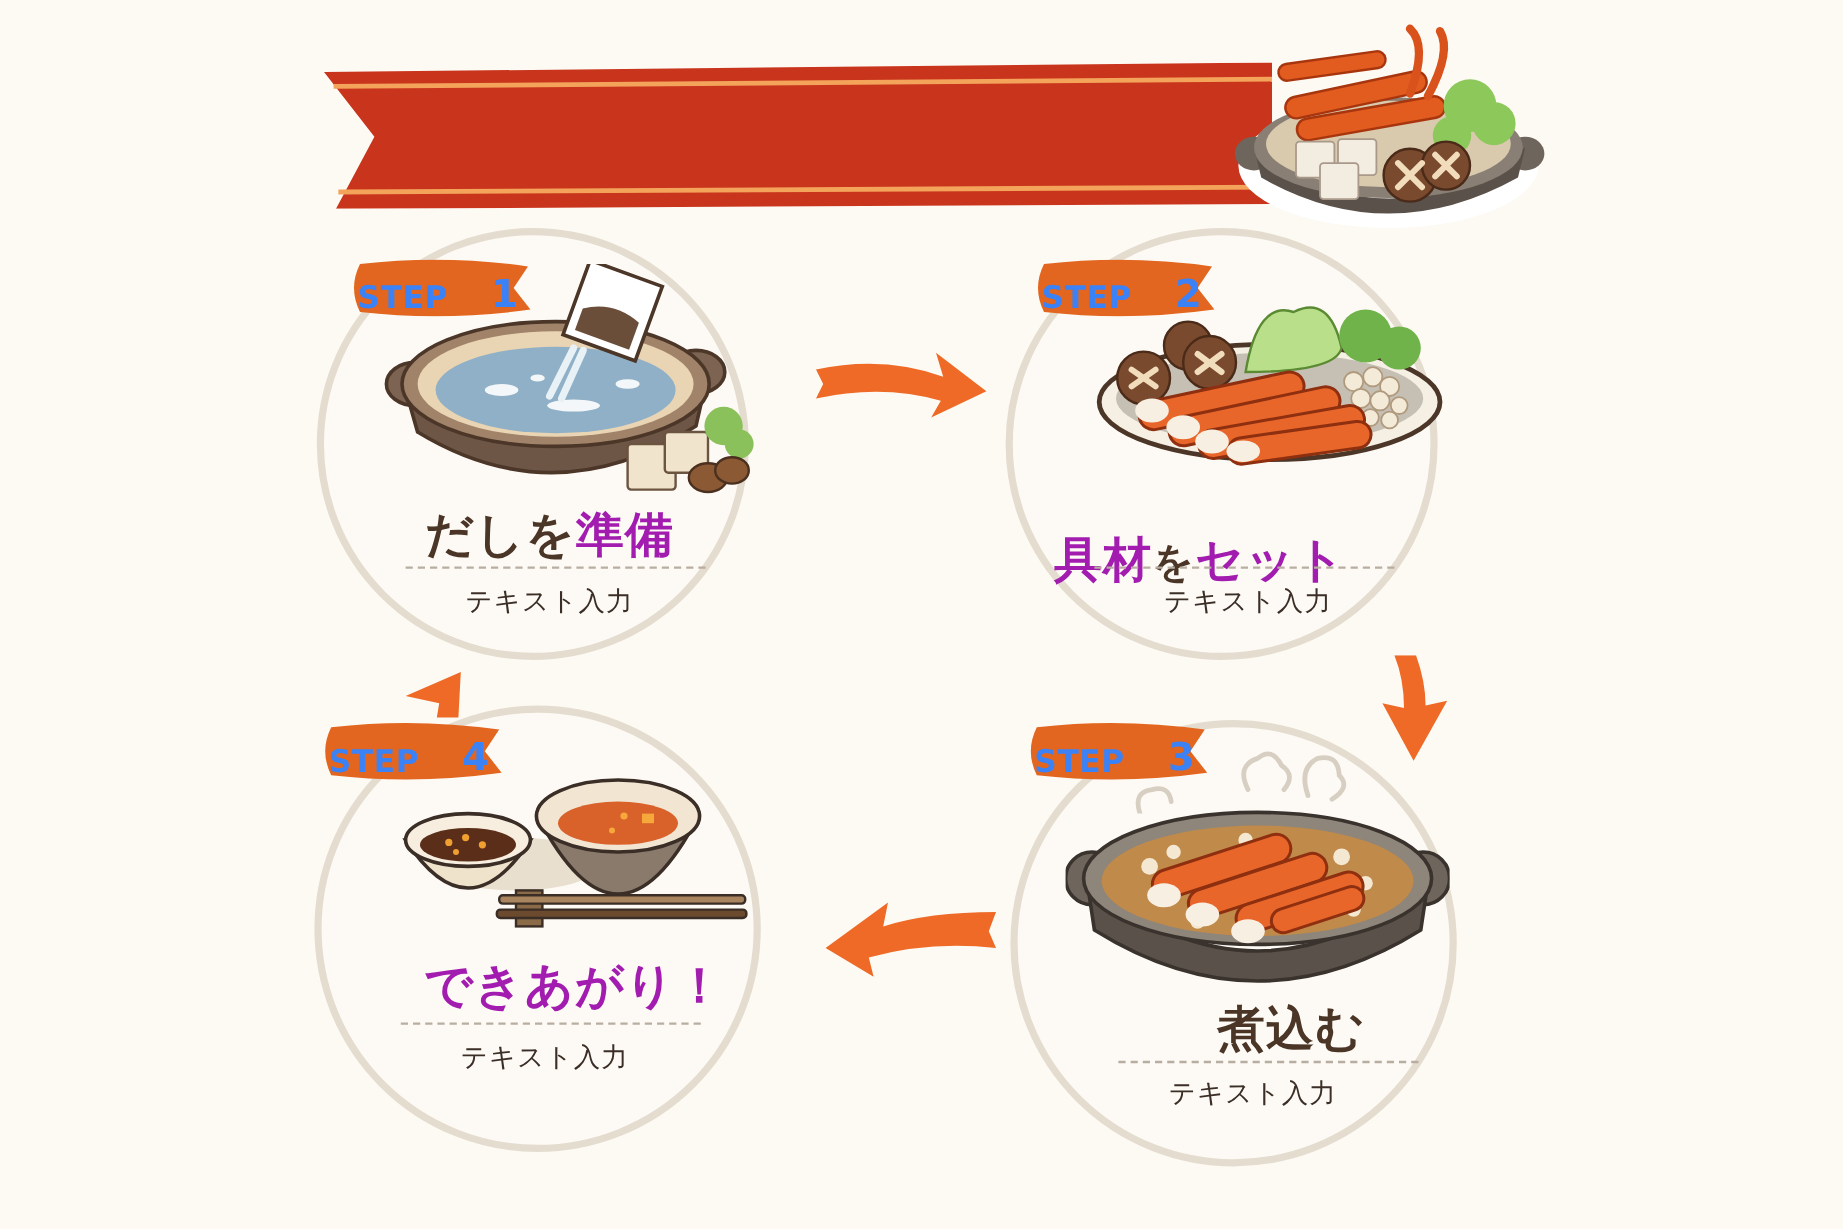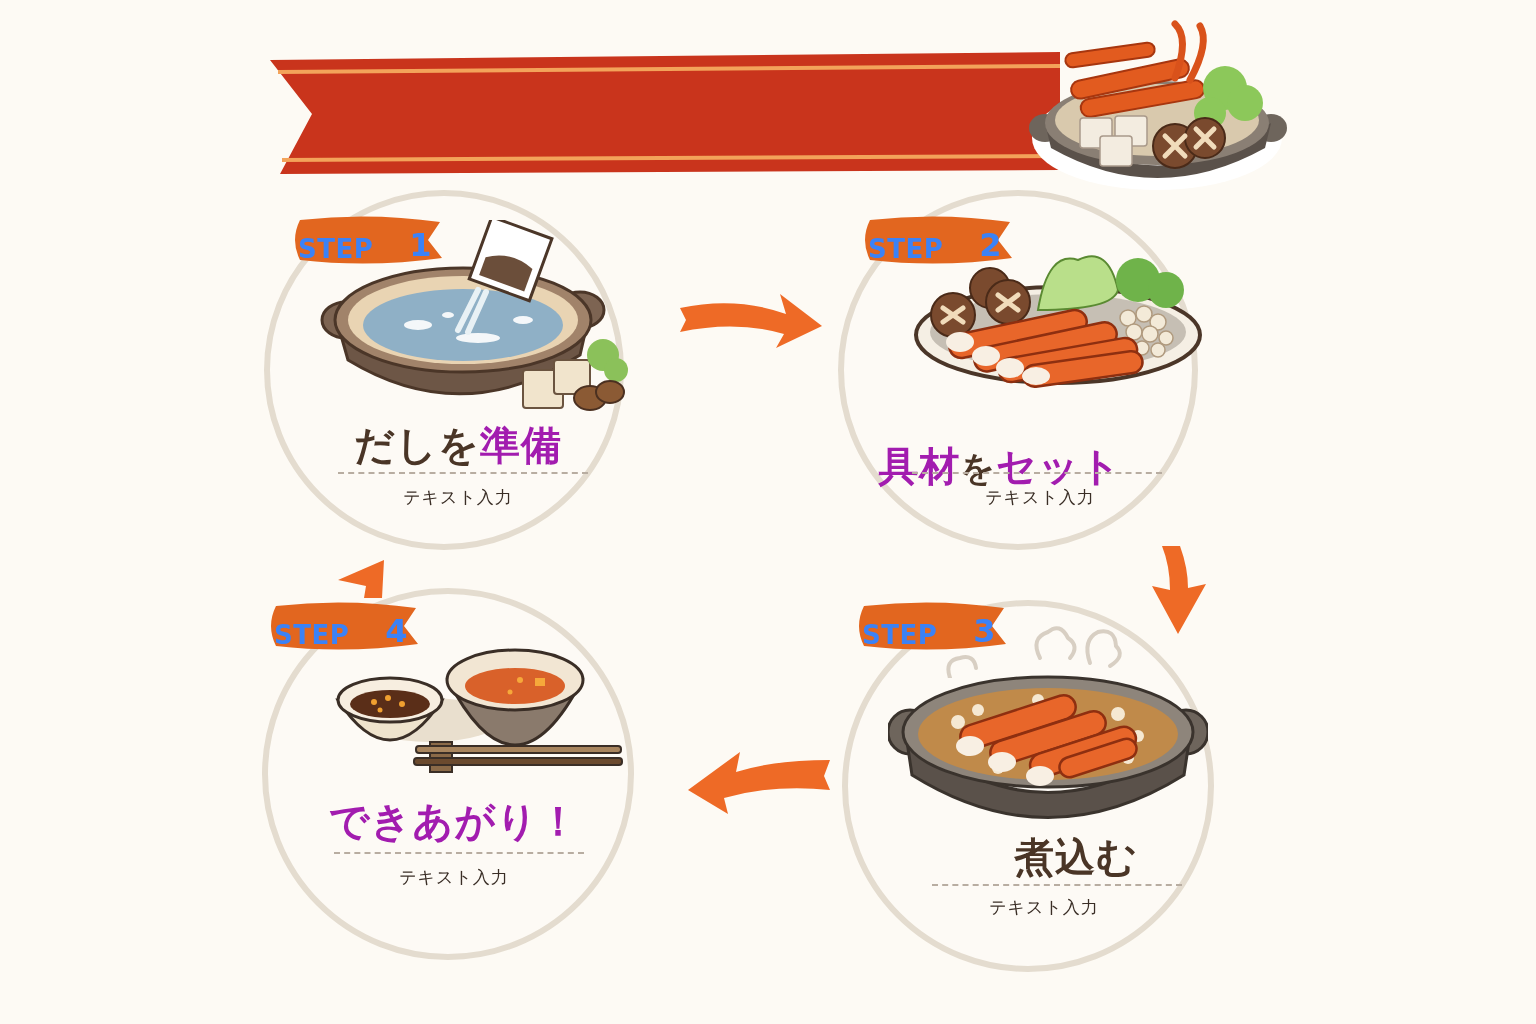--- a/index.html
+++ b/index.html
@@ -47,21 +47,21 @@
     font-weight:bold; font-size:40px; color:#4a3526;
     font-family:"DejaVu Sans", sans-serif; letter-spacing:1px;
   }
   .step-title .red { color:#a21caf; }
   .divider {
     position:absolute; width:250px; height:0;
     border-top:2px dashed #b8ada1;
   }
   .step-desc {
     position:absolute; width:300px; text-align:center;
-    font-size:17px; color:#3a2e26; letter-spacing:1px;
+    font-size:22px; color:#3a2e26; letter-spacing:1px;
     font-family:"DejaVu Sans", sans-serif;
   }
   .illus { position:absolute; }
   .arrow { position:absolute; }
 </style>
 </head>
 <body>
 
 <div class="banner">
   <svg width="800" height="122" viewBox="0 0 800 122">
@@ -316,21 +316,21 @@
         <rect x="205" y="38" width="10" height="8"></rect>
         <circle cx="190" cy="40" r="3"></circle>
         <circle cx="180" cy="52" r="2.5"></circle>
       </g>
 
     <rect x="100" y="102" width="22" height="30" fill="#8b6a48" stroke="#3a2e26" stroke-width="2"></rect>
     <rect x="86" y="106" width="205" height="7" rx="3" fill="#a8855e" stroke="#3a2e26" stroke-width="2"></rect>
     <rect x="84" y="118" width="208" height="7" rx="3" fill="#6b4a2e" stroke="#3a2e26" stroke-width="2"></rect>
   </svg>
 </div>
-<div class="step-title" style="left:304px; top:794px;">
+<div class="step-title" style="left:304px; top:794px;text-align:right;">
   <span class="red">できあがり！</span>
 </div>
 <div class="divider" style="left:334px; top:852px;"></div>
 <div class="step-desc" style="left:304px; top:866px;">テキスト入力</div>
 
 <svg class="arrow" style="left:676px; top:292px;" width="150" height="66" viewBox="0 0 150 66">
   <path d="M4,16 Q60,4 110,22 L104,2 L146,34 L100,56 L108,42 Q60,28 4,40 L10,28 Z" fill="#ee6a26"></path>
 </svg>
 <svg class="arrow" style="left:1148px; top:546px;" width="62" height="90" viewBox="0 0 62 90">
   <path d="M14,0 L32,0 Q40,22 40,42 L58,38 L30,88 L4,40 L22,44 Q22,20 14,0 Z" fill="#ee6a26"></path>

